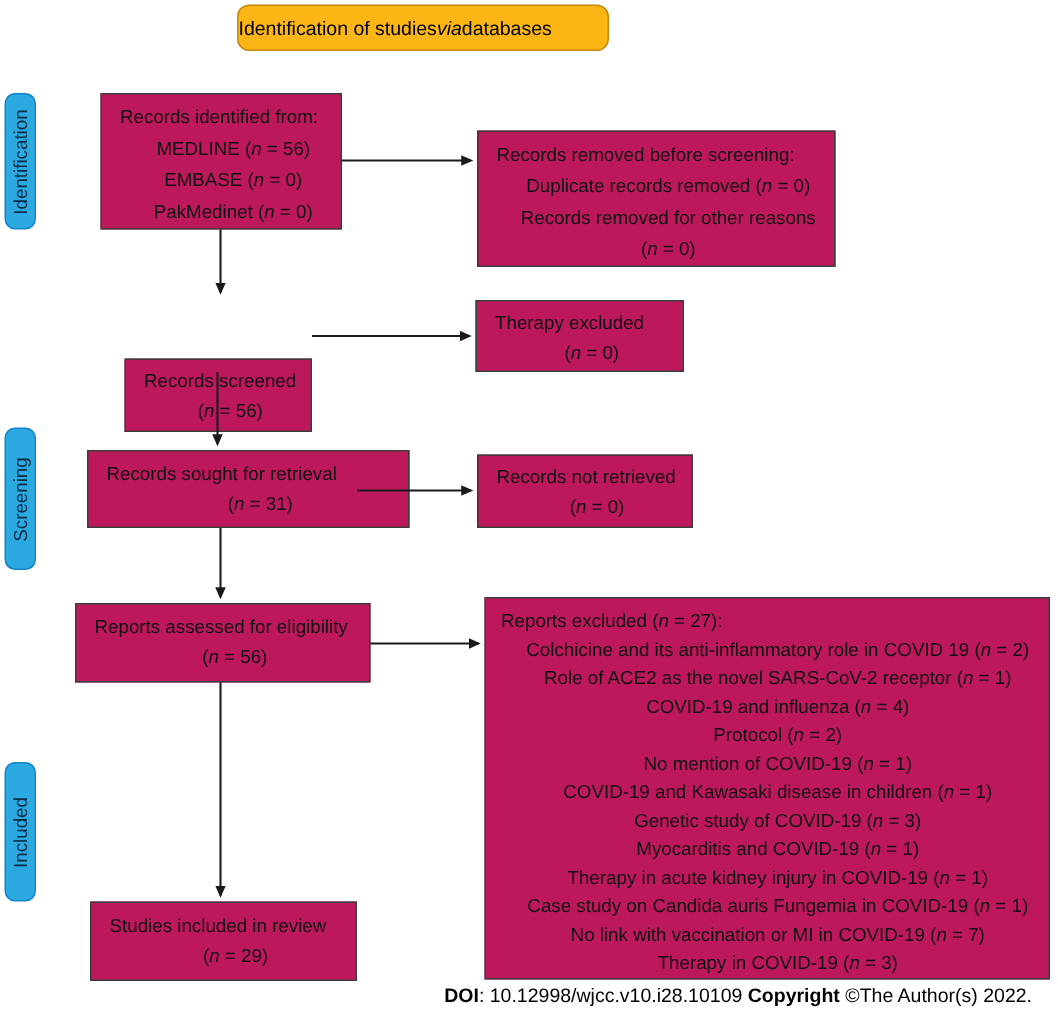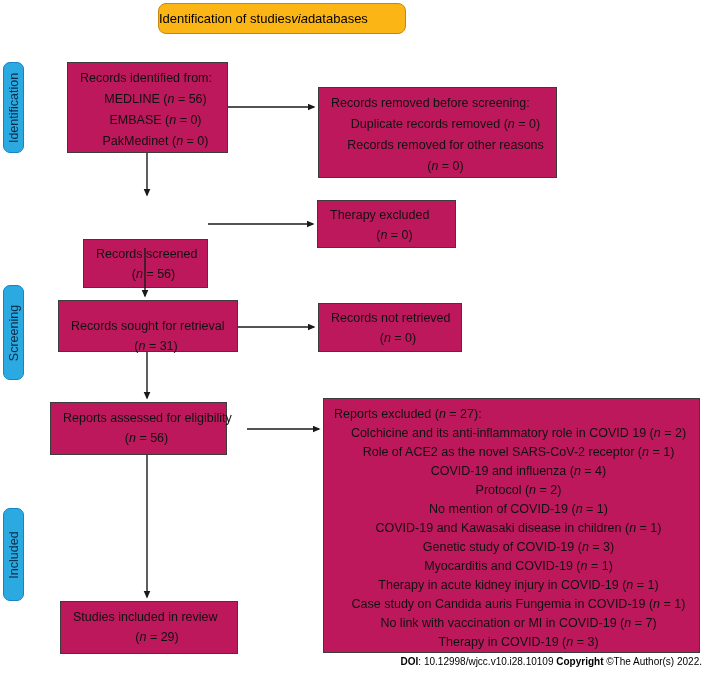--- a/index.html
+++ b/index.html
@@ -34,30 +34,30 @@
     position:absolute;background:#be185d;
     border:1.5px solid var(--box-border);box-sizing:border-box;
     font-size:12.5px;line-height:20px;padding:4px 6px 0 12px;
   }
   .box .line{white-space:nowrap;}
   .box .line:not(:first-child){padding-left:10px;text-align:center;}
   #box-identified{left:67px;top:62px;width:161px;height:91px;line-height:21px;padding-top:5px;}
   #box-removed{left:318px;top:62px;width:239px;height:91px;line-height:21px;padding-top:5px;margin-top:25px;}
   #box-screened{left:83px;top:199px;width:125px;height:49px;margin-top:40px;}
   #box-excluded{left:317px;top:200px;width:139px;height:48px;}
-  #box-sought{left:58px;top:300px;width:180px;height:52px;padding-top:15px;}
+  #box-sought{left:58px;top:300px;width:215px;height:52px;padding-top:5px;}
   #box-not-retrieved{left:318px;top:303px;width:144px;height:49px;}
-  #box-assessed{left:50px;top:402px;width:177px;height:53px;padding-top:5px;}
+  #box-assessed{left:50px;top:402px;width:197px;height:53px;padding-top:5px;}
   #box-reports-excluded{left:323px;top:398px;width:377px;height:255px;line-height:19px;padding-top:6px;padding-left:10px;}
   #box-included{left:60px;top:601px;width:178px;height:53px;padding-top:5px;}
   
   #arrows{position:absolute;left:0;top:0;pointer-events:none;color:var(--arrow);}
   
   .footer{
-    position:absolute;right:3px;top:656px;font-size:10px;color:#000;white-space:nowrap;
+    position:absolute;right:17px;top:656px;font-size:13px;color:#000;white-space:nowrap;
   }
   .seg-b{font-weight:bold;}
   .seg-i{font-style:italic;}
 </style>
 </head>
 <body>
 
 <div id="canvas">
 
   <div class="banner">

